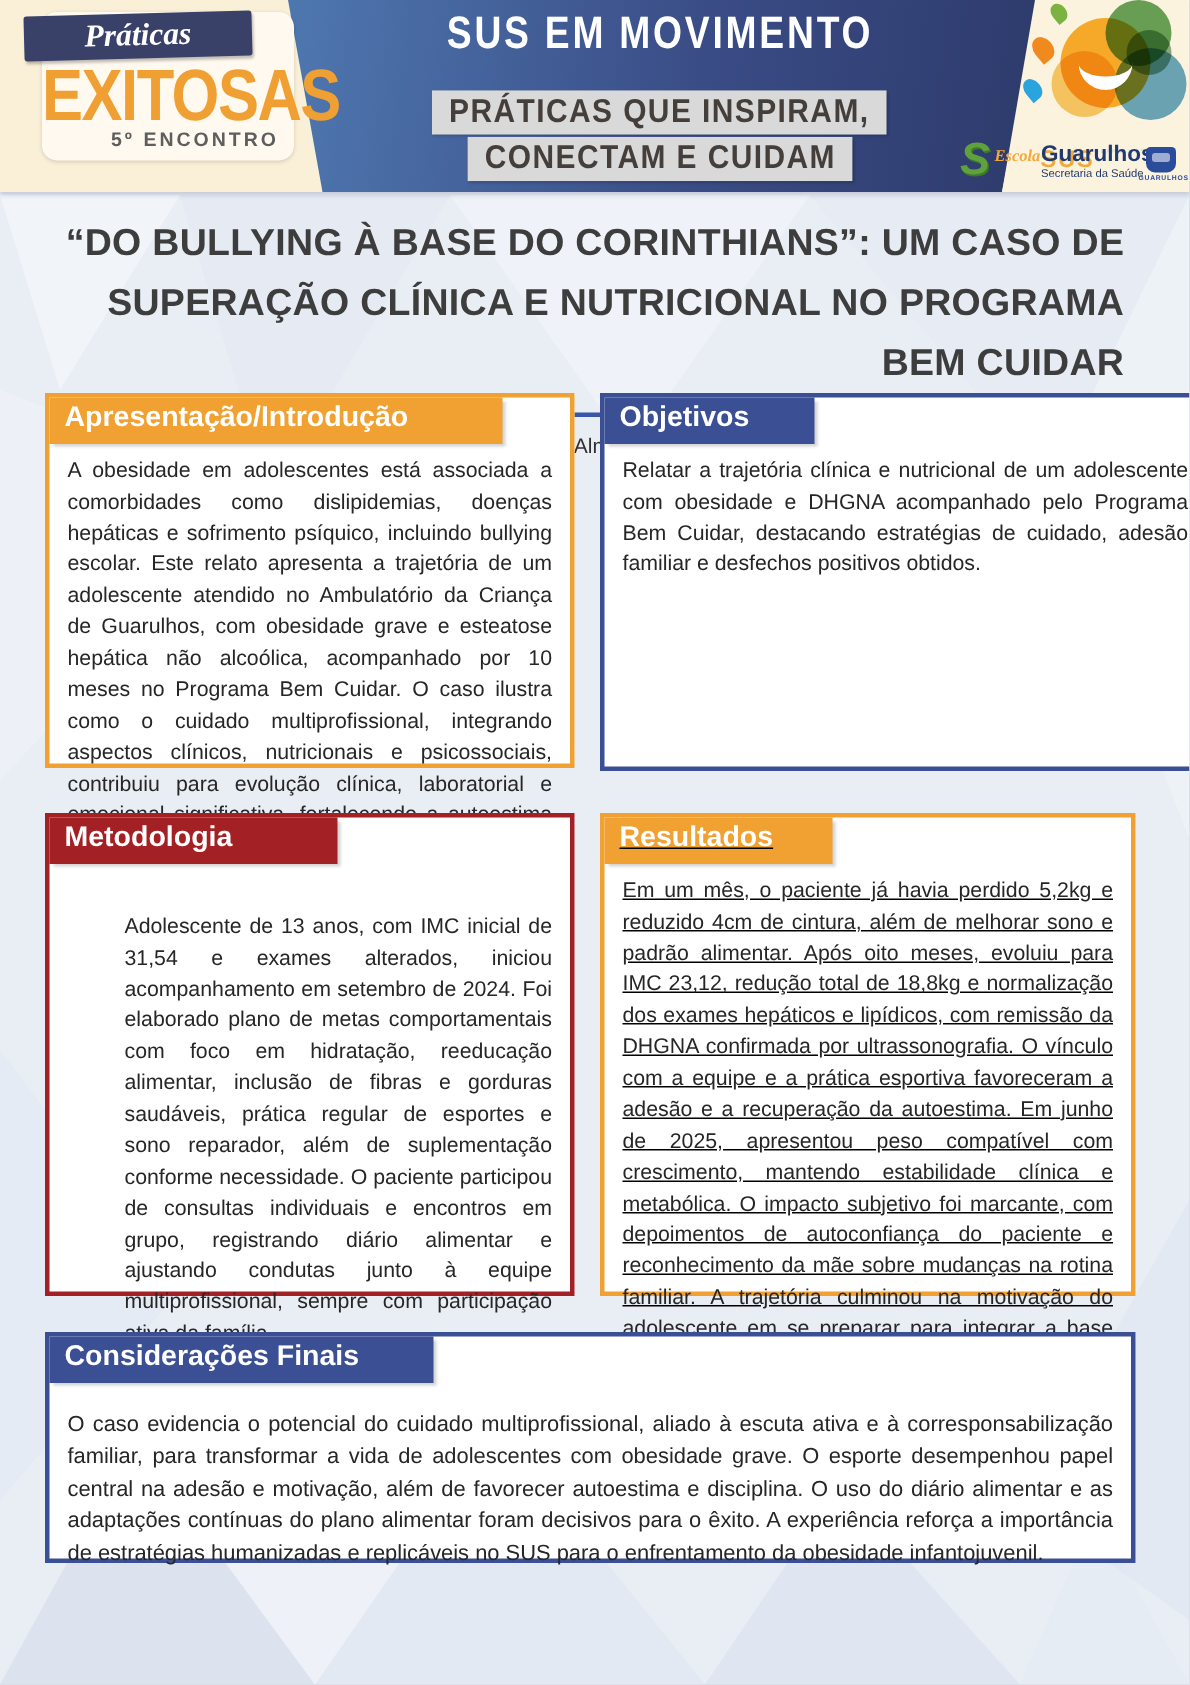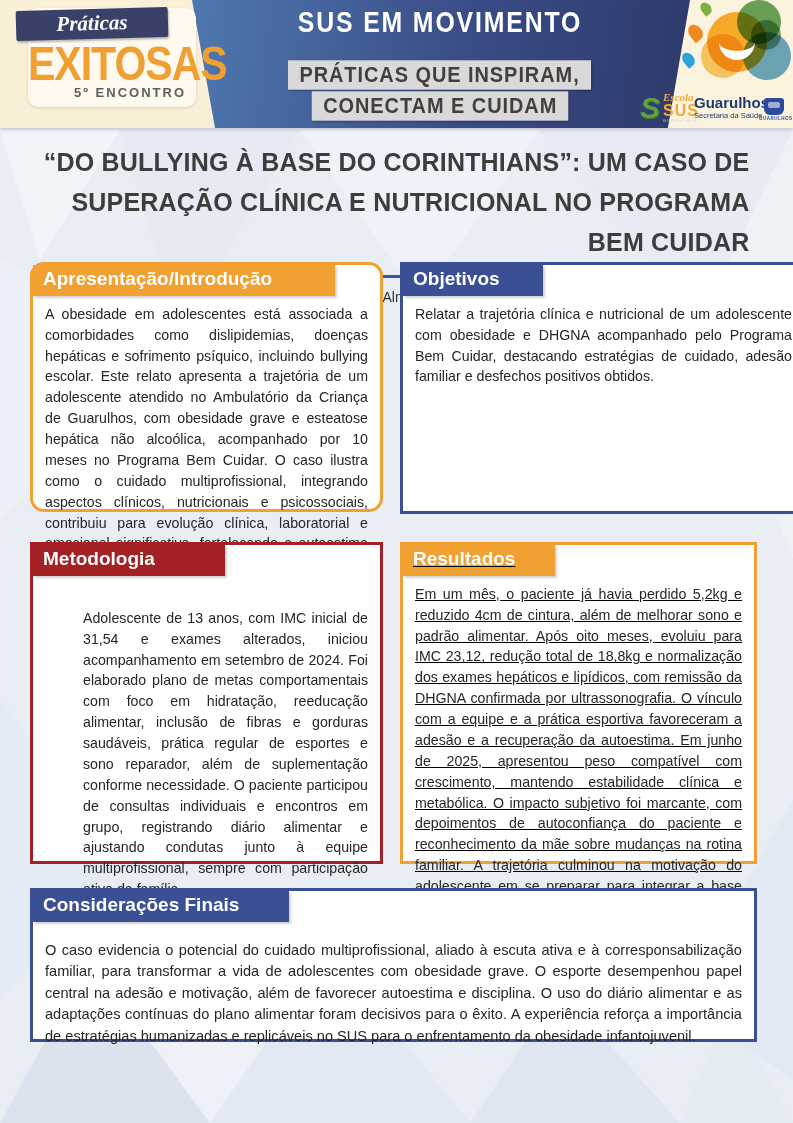--- a/index.html
+++ b/index.html
@@ -30,21 +30,21 @@
   
   .banner { position:absolute; left:240px; top:0; width:400px; text-align:center; }
   .sus-title { color:#fff; font-weight:800; font-size:27px; letter-spacing:2px; margin-top:7px; transform:scale(.92,1.12); }
   .tagline { display:inline-block; background:#D9D9D9; color:#453F3C; font-weight:800; letter-spacing:1px;
     font-size:21px; line-height:1.25; padding:1px 12px; transform:scale(.95,1.05); box-shadow:1px 1px 2px rgba(0,0,0,.25); }
   .tag-wrap1 { margin-top:23px; } .tag-wrap2 { margin-top:3px; }
 
   
   .escola-sus { position:absolute; left:640px; top:92px; display:flex; align-items:center; gap:3px; }
   .sus-s { font-size:30px; font-weight:800; color:#5FA13D; line-height:1; text-shadow:1px 1px 0 #3C7A28; font-style:italic; }
-  .sus-col { display:flex; flex-direction:column; line-height:1; }
+  .sus-col { display:flex; flex-direction:row; line-height:1; }
   .sus-script { font-family:"Liberation Serif", serif; font-style:italic; color:#F2A93B; font-size:11px; font-weight:bold; }
   .sus-main { color:#F2A93B; font-size:16px; font-weight:800; letter-spacing:1px; }
   .sus-sub { color:#cfd8c9; font-size:4px; letter-spacing:1px; }
 
   
   .smile-logo { position:absolute; right:0; top:0; width:112px; height:92px; }
   .c { position:absolute; border-radius:50%; }
   .c-orange { width:60px; height:60px; left:26px; top:12px; background:#F6A41F; opacity:.95; }
   .c-yellow { width:44px; height:44px; left:20px; top:34px; background:#F8C04A; opacity:.8; mix-blend-mode:multiply; }
   .c-green  { width:44px; height:44px; left:56px; top:0px;  background:#4E9643; opacity:.85; mix-blend-mode:multiply; }
@@ -76,21 +76,21 @@
   .b-navy   { border:3px solid #3B4F95; }
   .b-red    { border:3px solid #A32025; }
   .box-header { color:#fff; font-weight:800; font-size:19px; padding:3px 10px 5px; line-height:1.2; box-shadow:2px 2px 2px rgba(0,0,0,.18); }
   .bh-orange { background:#F0A131; }
   .bh-navy   { background:#3B4F95; }
   .bh-red    { background:#A32025; }
   .box-body { padding:8px 12px 10px; font-size:14.2px; line-height:1.47; color:#262626; text-align:justify; }
   .pad-extra { padding-top:32px;margin-left:38px; }
   .pad-mid   { padding-top:18px; font-size:14.6px; }
 
-  #box-intro        { left:30px;  top:262px; width:353px; height:250px;border-radius:14px; }
+  #box-intro        { left:30px;  top:262px; width:353px; height:250px; }
   #box-objetivos    { left:400px; top:262px; width:407px; height:252px; }
   #box-metodologia  { left:30px;  top:542px; width:353px; height:322px; }
   #box-resultados   { left:400px; top:542px; width:357px; height:322px;text-decoration:underline; }
   #box-consideracoes{ left:30px;  top:888px; width:727px; height:154px; }
 
   #bh-intro        { width:302px; }
   #bh-objetivos    { width:140px; }
   #bh-metodologia  { width:192px; }
   #bh-resultados   { width:152px; }
   #bh-consideracoes{ width:256px; }

